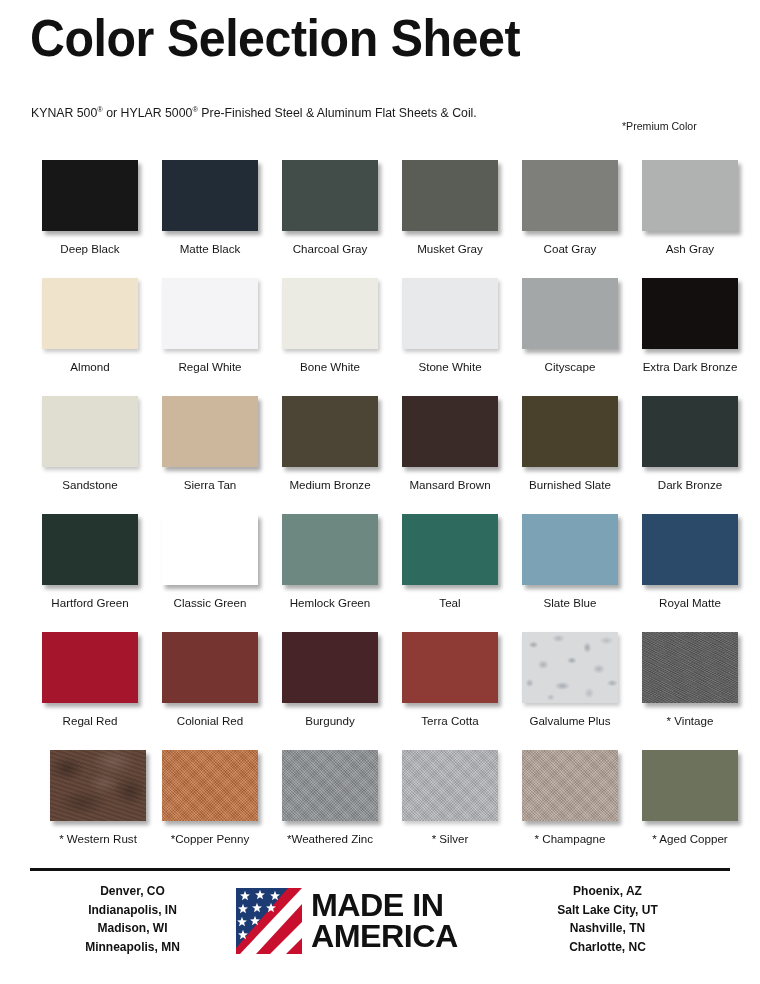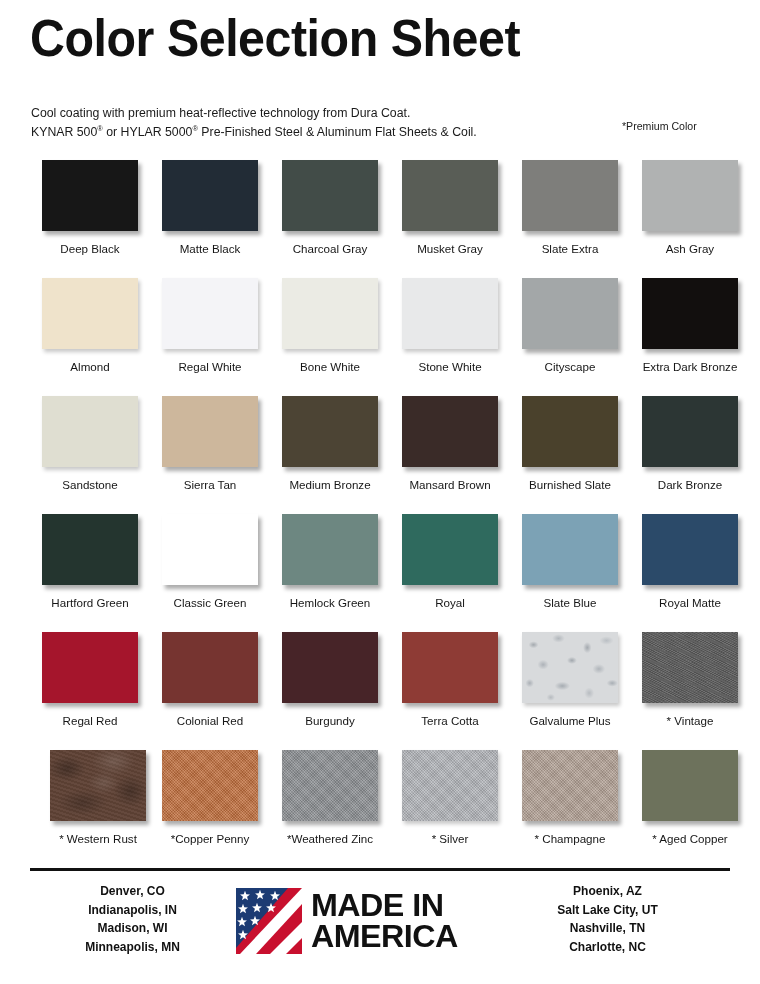--- a/index.html
+++ b/index.html
@@ -194,21 +194,20 @@
     transform-origin: left center;
   }
   .made-text div { white-space: nowrap; }
 </style>
 </head>
 <body>
 
 <div class="sheet-title">Color Selection Sheet</div>
 
 <div class="intro">
-  <div>Cool coating with premium heat-reflective technology from Dura Coat.</div>
   <div><span>KYNAR 500</span><sup>®</sup><span> or HYLAR 5000</span><sup>®</sup><span> Pre-Finished Steel &amp; Aluminum Flat Sheets &amp; Coil.</span></div>
 </div>
 
 <div class="premium-note">*Premium Color</div>
 
 <div class="grid">
     <div class="row">
       <div class="cell" style="left: 30px;">
         <div class="chip-wrap">
           <div class="chip" style="background: rgb(23, 23, 23);"></div>
@@ -230,21 +229,21 @@
       <div class="cell" style="left: 390px;">
         <div class="chip-wrap">
           <div class="chip" style="background: rgb(89, 93, 86);"></div>
         </div>
         <div class="chip-label">Musket Gray</div>
       </div>
       <div class="cell" style="left: 510px;">
         <div class="chip-wrap">
           <div class="chip" style="background: rgb(126, 126, 123);"></div>
         </div>
-        <div class="chip-label">Slate Extra</div>
+        <div class="chip-label">Coat Gray</div>
       </div>
       <div class="cell" style="left: 630px;">
         <div class="chip-wrap">
           <div class="chip" style="background: rgb(176, 178, 178);"></div>
         </div>
         <div class="chip-label">Ash Gray</div>
       </div>
     </div>
     <div class="row">
       <div class="cell" style="left: 30px;">
@@ -338,21 +337,21 @@
       <div class="cell" style="left: 270px;">
         <div class="chip-wrap">
           <div class="chip" style="background: rgb(109, 135, 129);"></div>
         </div>
         <div class="chip-label">Hemlock Green</div>
       </div>
       <div class="cell" style="left: 390px;">
         <div class="chip-wrap">
           <div class="chip" style="background: rgb(47, 106, 94);"></div>
         </div>
-        <div class="chip-label">Royal</div>
+        <div class="chip-label">Teal</div>
       </div>
       <div class="cell" style="left: 510px;">
         <div class="chip-wrap">
           <div class="chip" style="background: rgb(124, 162, 181);"></div>
         </div>
         <div class="chip-label">Slate Blue</div>
       </div>
       <div class="cell" style="left: 630px;">
         <div class="chip-wrap">
           <div class="chip" style="background: rgb(43, 74, 105);"></div>

